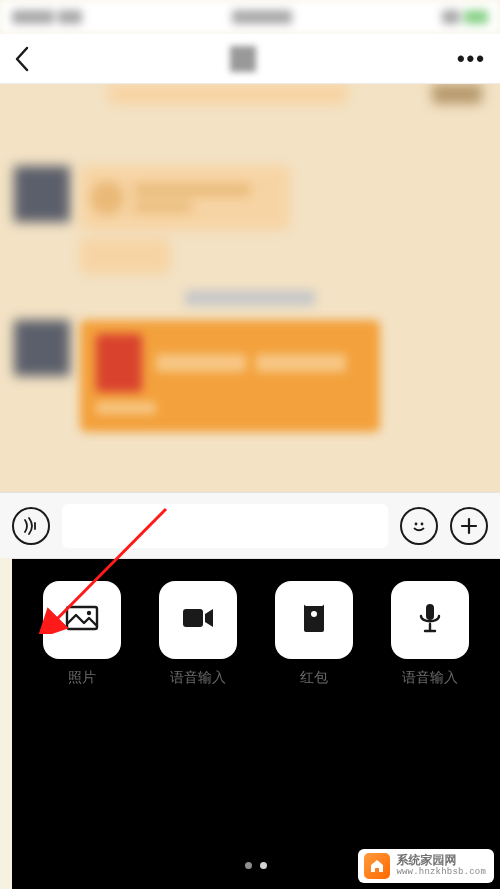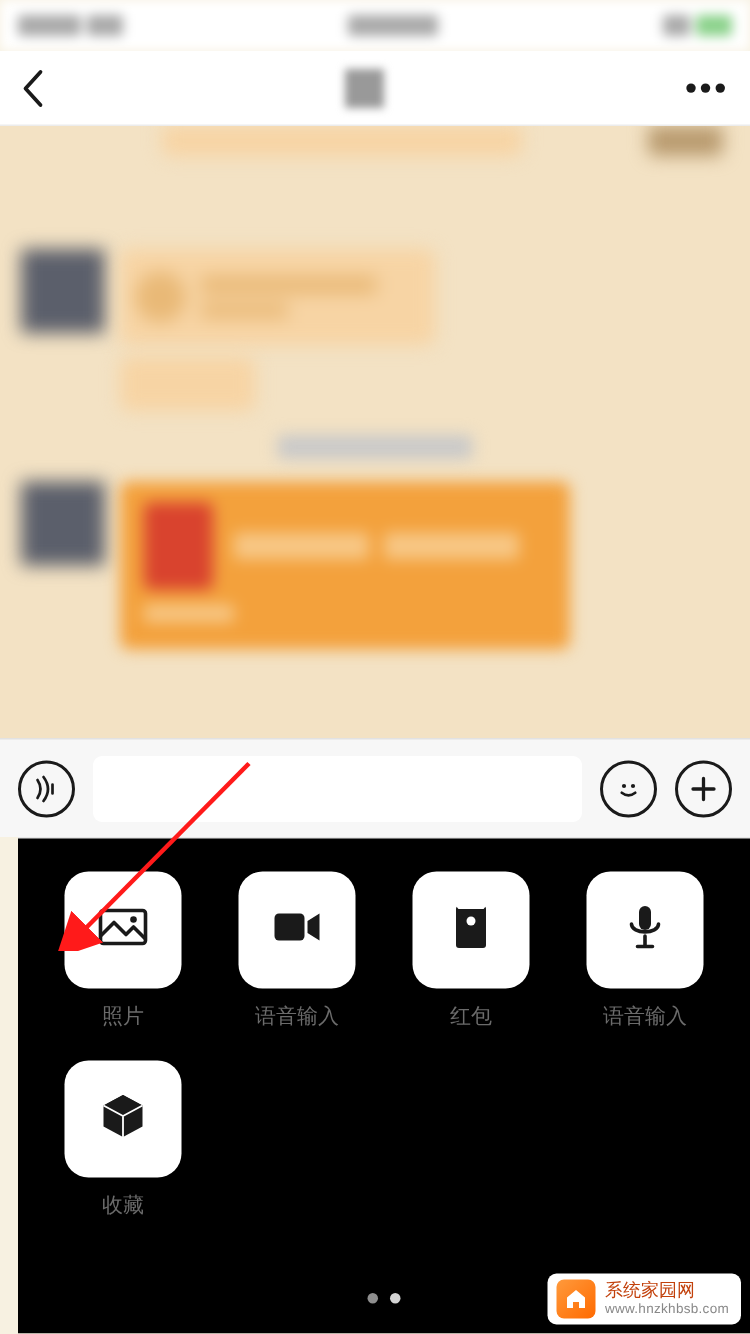--- a/index.html
+++ b/index.html
@@ -49,22 +49,22 @@
   .page-dots{ position:absolute; bottom:20px; left:0; right:0; display:flex; justify-content:center; gap:8px;}
   .dot{ width:7px; height:7px; border-radius:50%; background:#d3d3d3;}
   .dot.active{ background:#8e8e8e;}
   
   .arrow{ position:absolute; left:36px; top:504px; width:140px; height:130px; pointer-events:none; z-index:50;}
   
   .watermark{ position:absolute; right:6px; bottom:6px; background:#fff; border-radius:6px; padding:4px 8px 4px 6px; display:flex; align-items:center; gap:6px; box-shadow:0 1px 4px rgba(0,0,0,.15); z-index:60;}
   .wm-logo{ width:26px; height:26px; border-radius:5px; background:linear-gradient(135deg,#ff9a3c,#ff6a00); display:flex; align-items:center; justify-content:center;}
   .wm-logo svg{display:block;}
   .wm-text{ display:flex; flex-direction:column; line-height:1.1;}
-  .wm-t1{ font-size:12px; font-weight:400; color:#c2410c;}
-  .wm-t2{ font-size:9px; color:#888; letter-spacing:.2px;}
+  .wm-t1{ font-size:12px; font-weight:700; color:#737373;}
+  .wm-t2{ font-size:9px; color:#888; letter-spacing:.2px;font-family:Liberation Mono, monospace;}
 </style>
 </head>
 <body>
 
 <div class="status-bar">
   <div class="status-left">
       <div class="sb-box" style="width:42px"></div>
       <div class="sb-box" style="width:24px"></div>
     </div>
   <div class="status-center">
@@ -196,32 +196,20 @@
           <span>
         <svg width="40" height="40" viewBox="0 0 40 40">
               <rect x="16" y="6" width="8" height="16" rx="4" fill="#1a1a1a"></rect>
               <path d="M11 18 C11 25 29 25 29 18 M20 26 V33 M15 33 H25" stroke="#1a1a1a" stroke-width="2.4" fill="none" stroke-linecap="round"></path>
             </svg>
       </span>
         </div>
       <div class="attach-label">语音输入</div>
     </div>
 
-    <div class="attach-item">
-      <div class="attach-tile">
-          <span>
-        <svg width="40" height="40" viewBox="0 0 40 40">
-              <path d="M20 6 L33 13 V27 L20 34 L7 27 V13 Z" fill="#1a1a1a"></path>
-              <path d="M20 6 L33 13 L20 20 L7 13 Z" fill="#1a1a1a"></path>
-              <path d="M20 20 V34 M7 13 L20 20 L33 13" stroke="#fff" stroke-width="1.2" fill="none"></path>
-            </svg>
-      </span>
-        </div>
-      <div class="attach-label">收藏</div>
-    </div>
 
   </div>
   <div class="page-dots">
     <div class="dot active"></div>
     <div class="dot"></div>
   </div>
 </div>
 
 <svg class="arrow" viewBox="0 0 140 130">
   <defs>

